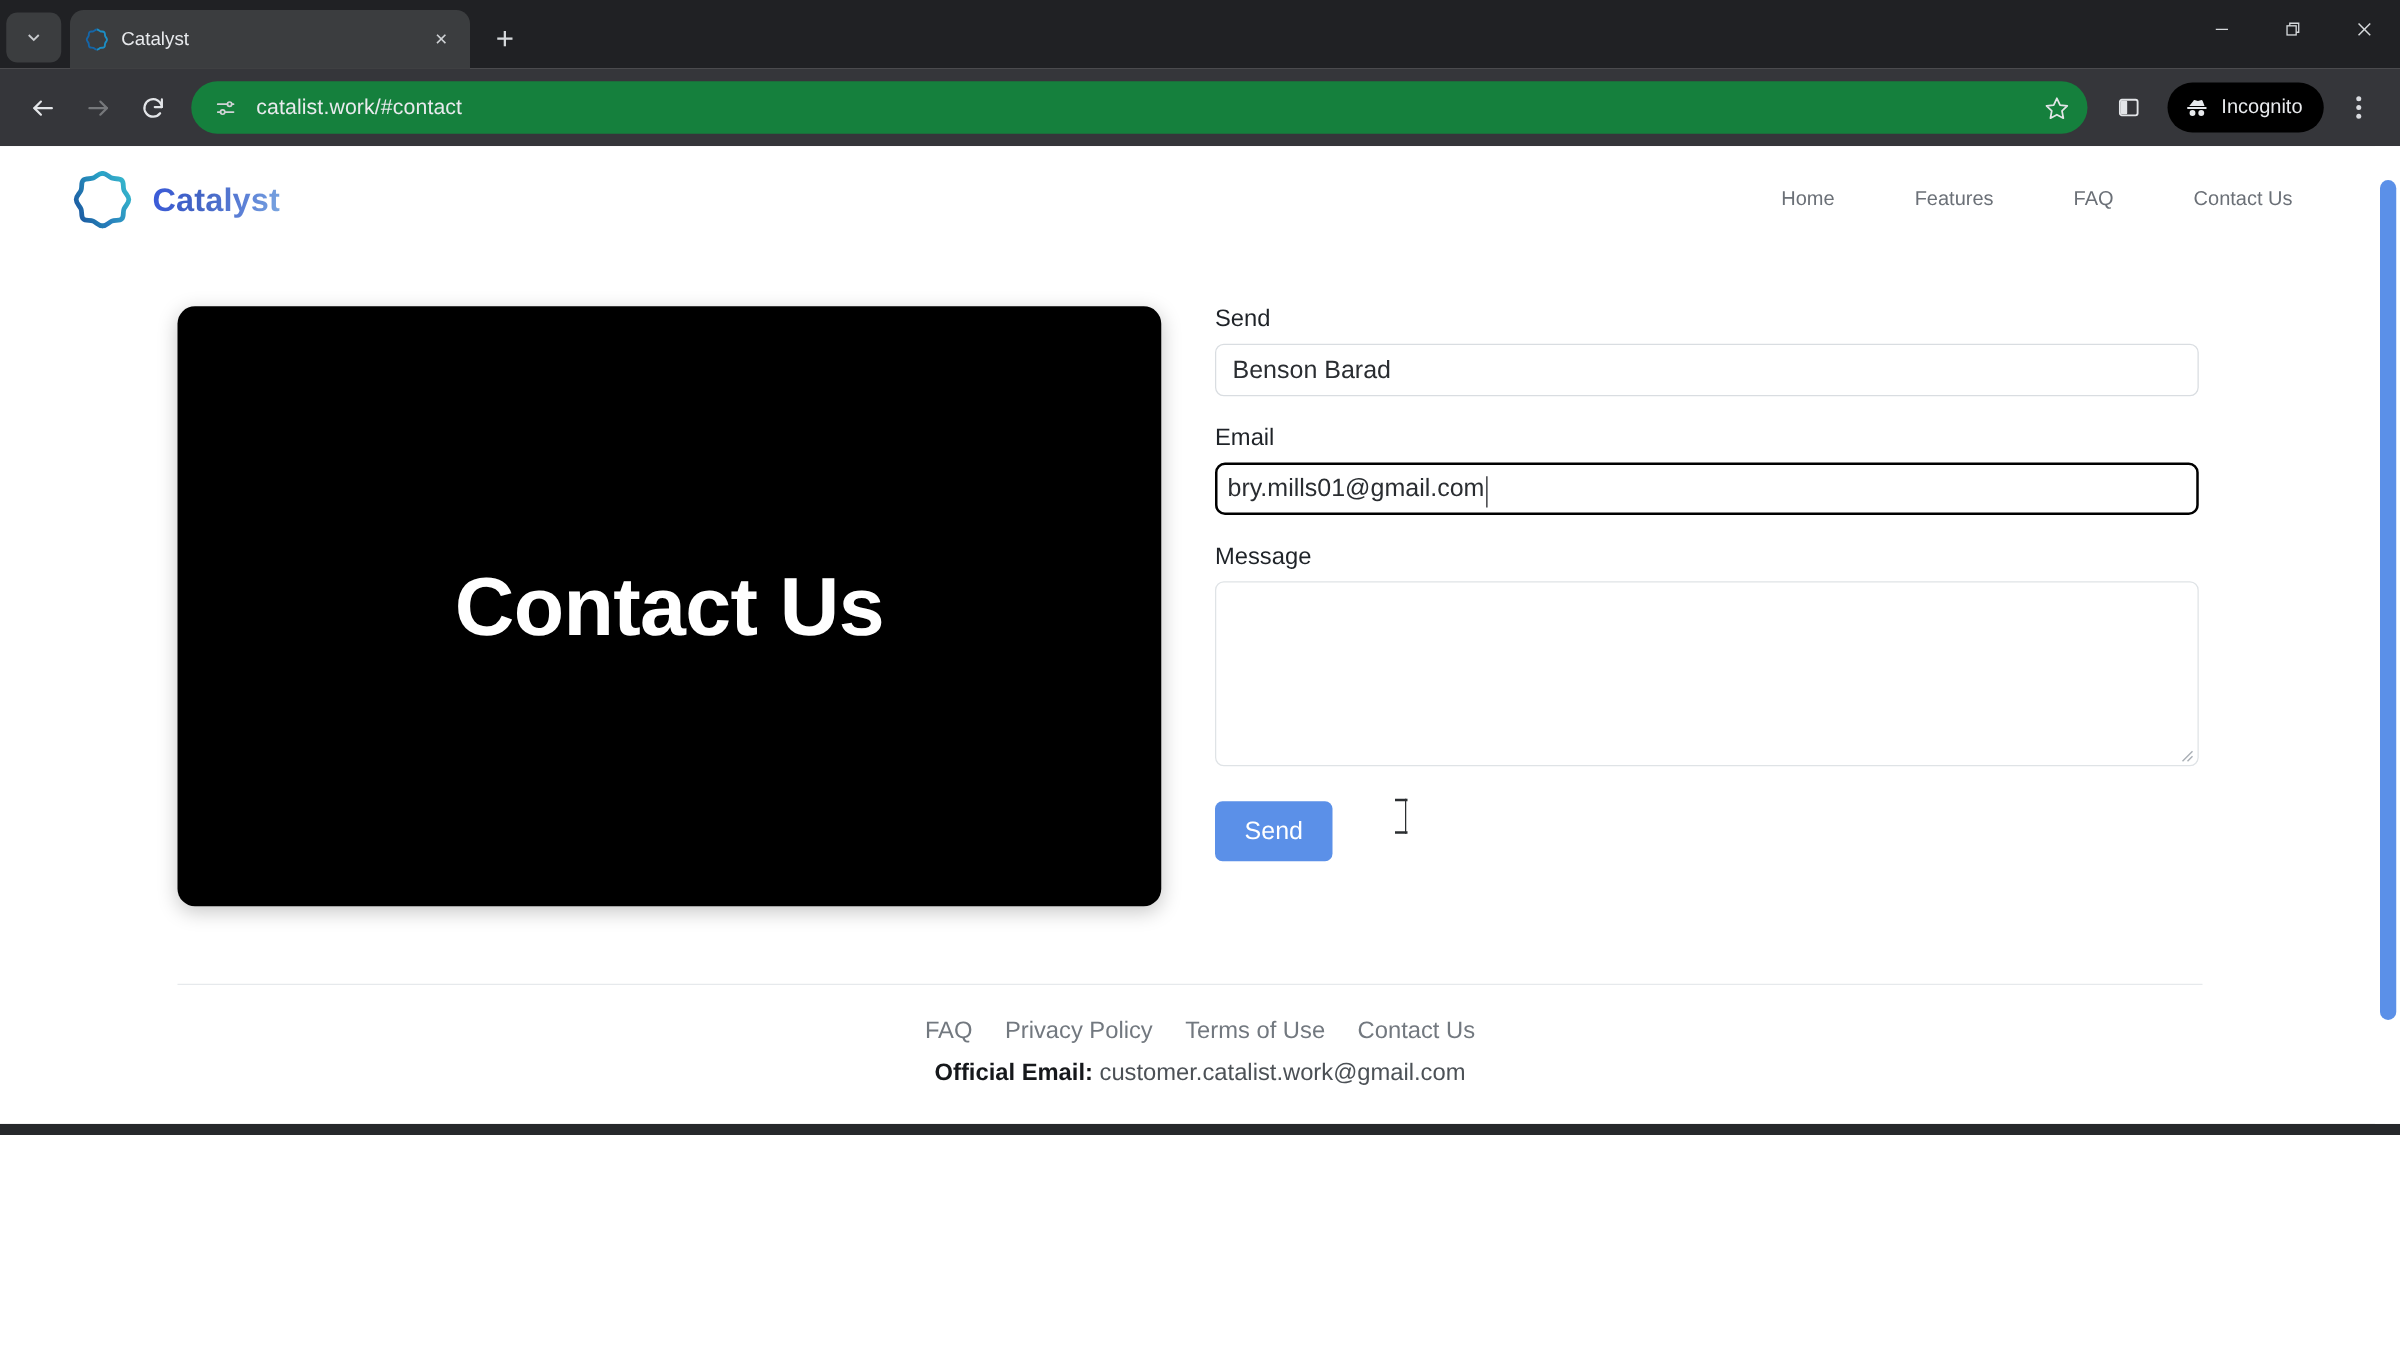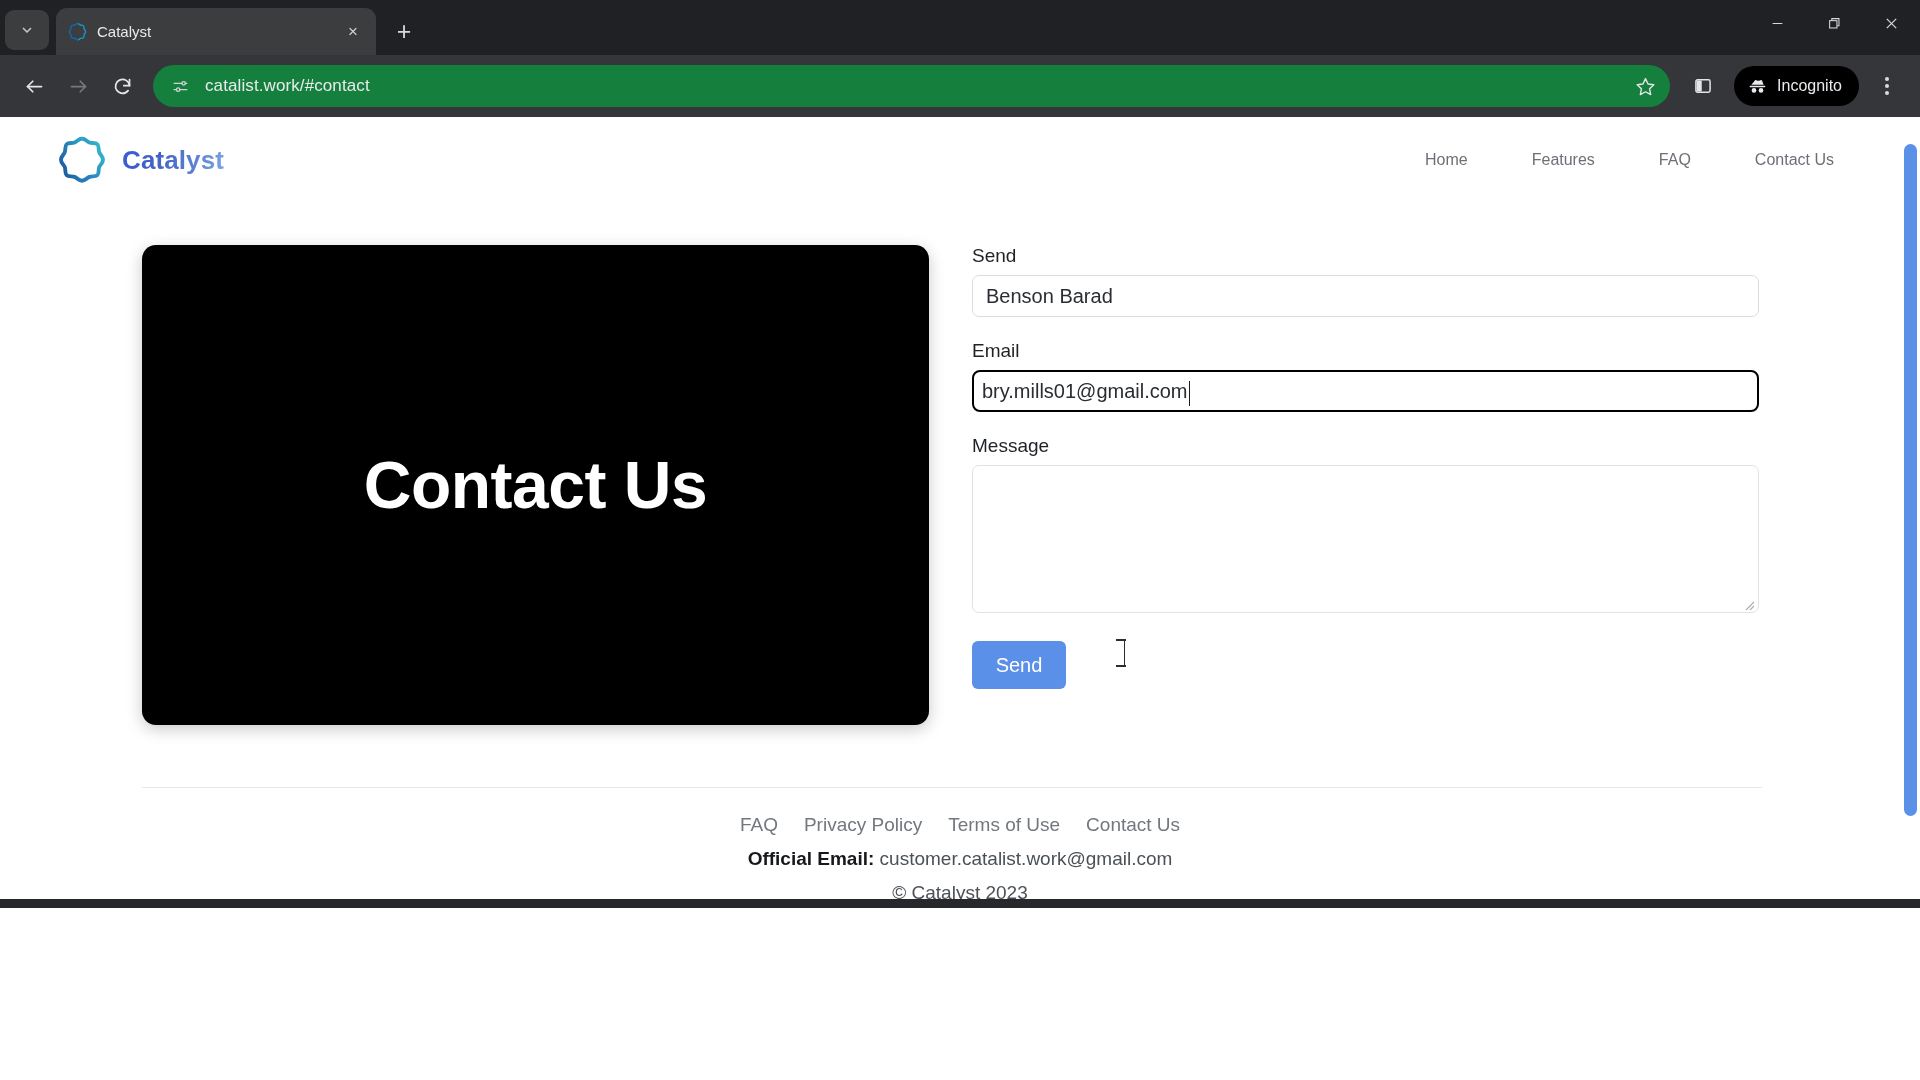--- a/index.html
+++ b/index.html
@@ -374,21 +374,20 @@
         <div class="footer-links">
           <a href="#">FAQ</a>
           <a href="#">Privacy Policy</a>
           <a href="#">Terms of Use</a>
           <a href="#">Contact Us</a>
         </div>
         <div class="footer-email">
           <b>Official Email:</b>
           <span>customer.catalist.work@gmail.com</span>
         </div>
-        <div class="footer-copy">© Catalyst 2023</div>
       </div>
     </div>
 
     <div class="vscroll-track">
       <div class="vscroll-thumb"></div>
 
     </div>
   </div>
 
   <div class="bottom-bar"></div>

